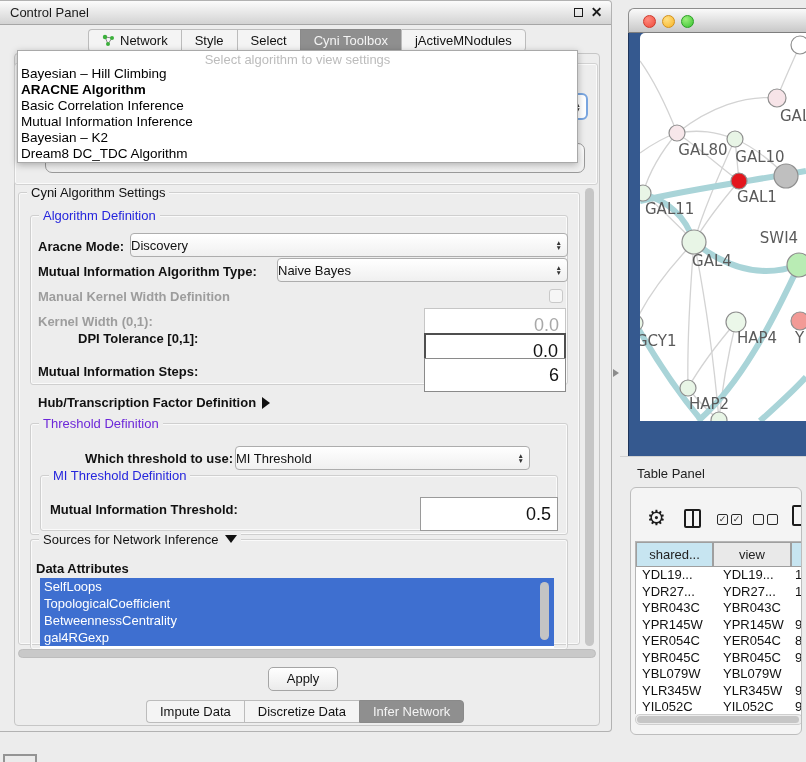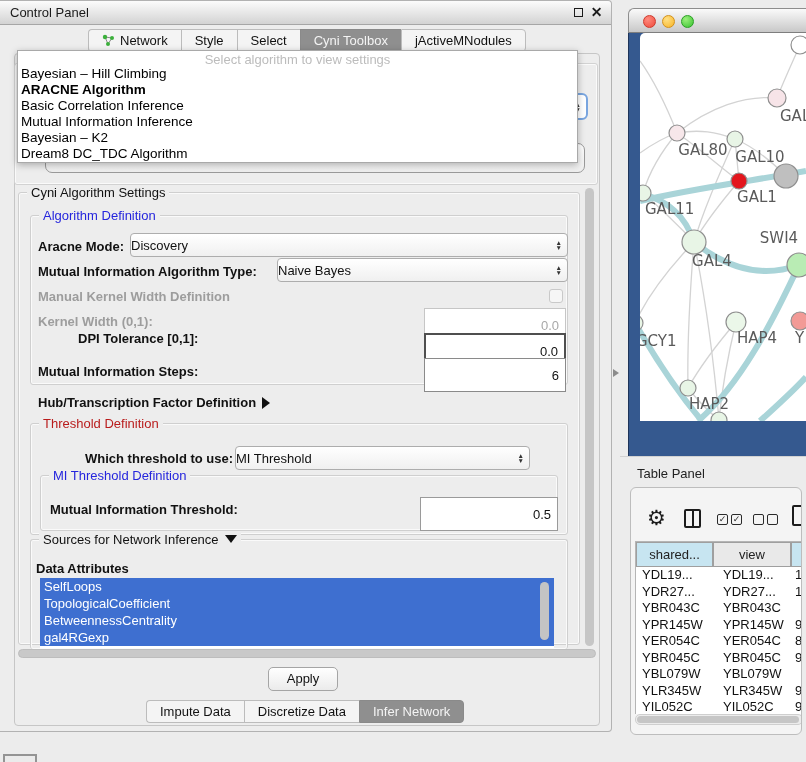--- a/index.html
+++ b/index.html
@@ -24,27 +24,27 @@
   .tab.selected { background:#8f8f8f; color:#f4f4f4; border-color:#8a8a8a; }
   #top-tabs { left:88px; top:28px; }
   #bottom-tabs { left:146px; top:699px; }
 
   #cp-inner { left:14px; top:52px; width:586px; height:673px; border:1px solid #c6c6c6; border-radius:4px; background:#ededed; }
 
   
   .group { position:absolute; border:1px solid #cfcfcf; border-radius:3px; box-shadow:0 0 0 1px #fafafa inset; }
   .group-label { position:absolute; top:-8px; left:8px; background:#ededed; padding:0 4px; font-size:13px; white-space:nowrap; }
   .lbl-blue { color:#2525dd; }
-  .lbl-green { color:#b91c1c; }
+  .lbl-green { color:#6d28d9; }
   .bold { font-weight:700; }
   .gray { color:#9d9d9d; }
 
   .combo { position:absolute; background:linear-gradient(#ffffff,#f0f0f0); border:1px solid #adadad; border-radius:4px; padding-left:0; display:flex; align-items:center; font-size:13px; }
   .stepper { position:absolute; right:5px; top:50%; transform:translateY(-50%); display:flex; flex-direction:column; align-items:center; font-size:6.5px; line-height:5px; color:#333; }
-  .field { position:absolute; background:#fff; text-align:right; padding:16px 6px; display:flex; align-items:center; justify-content:flex-end; font-size:13px; }
+  .field { position:absolute; background:#fff; text-align:right; padding:16px 6px; display:flex; align-items:center; justify-content:flex-end; font-size:18px; }
   .lab { position:absolute; font-size:13px; white-space:nowrap; }
 
   .tri-right { display:inline-block; width:0; height:0; border-left:8px solid #111; border-top:6px solid transparent; border-bottom:6px solid transparent; margin-left:6px; vertical-align:-2px; }
   .tri-down { display:inline-block; width:0; height:0; border-top:8px solid #111; border-left:6px solid transparent; border-right:6px solid transparent; margin-left:6px; vertical-align:1px; }
 
   #attr-list { left:40px; top:577px; width:514px; height:70px; background:#fff; overflow:hidden; }
   .attr-item { height:17px; line-height:17px; padding-left:4px; background:#3e6fd0; color:#fff; font-size:13px; }
   #attr-scroll { position:absolute; right:5px; top:4px; width:9px; height:58px; background:#c4c4c4; border-radius:5px; }
 
   #v-scroll { left:585px; top:187px; width:9px; height:458px; background:#c6c6c6; border-radius:5px; }

